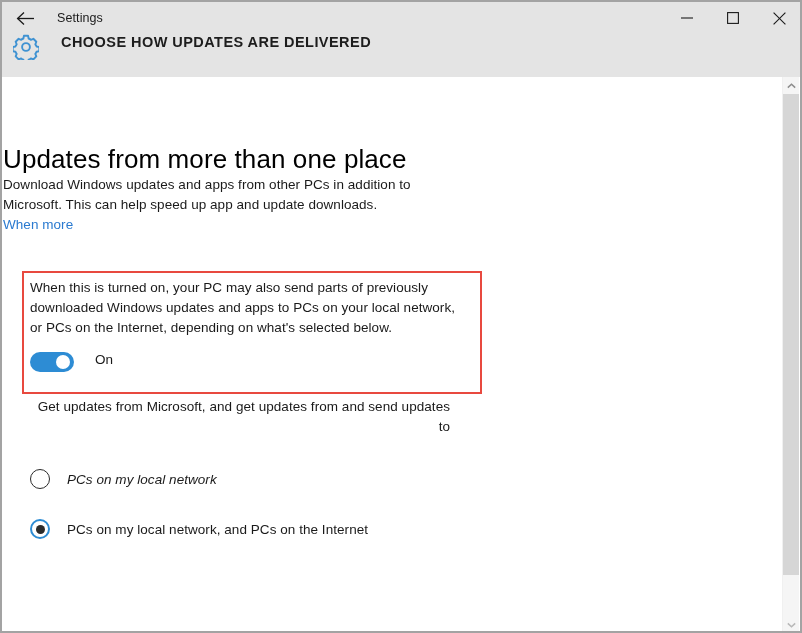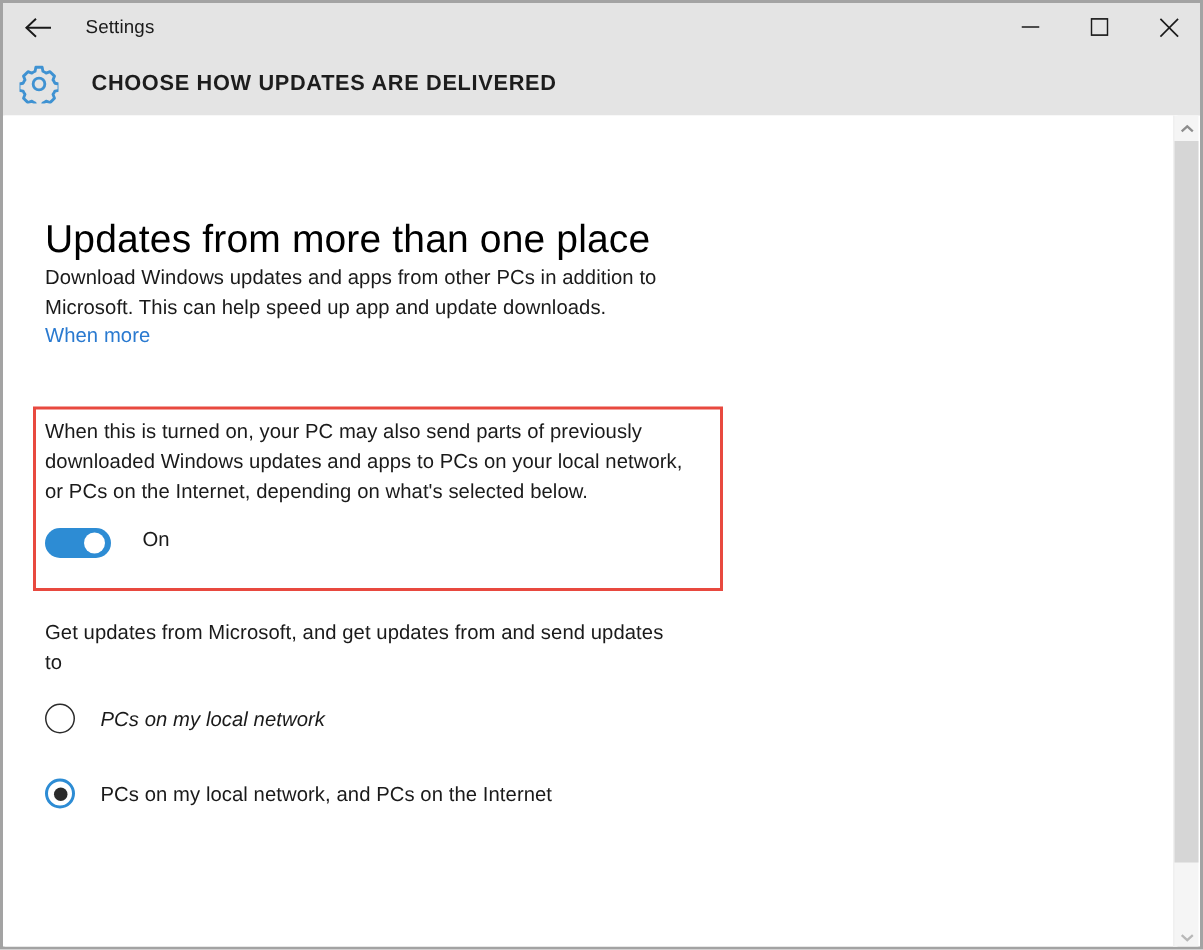--- a/index.html
+++ b/index.html
@@ -69,21 +69,21 @@
   .caption-btn svg { display: block; }
 
   
   #header-band {
     position: absolute;
     left: 0; top: 32px;
     width: 800px;
     height: 43px;
     background: #e4e4e4;
     display: flex;
-    align-items: center;
+    align-items: flex-start;
   }
   #gear-icon-wrap {
     width: 48px;
     display: flex;
     align-items: center;
     justify-content: center;
   }
   #gear-icon-wrap svg { display: block; }
   #header-title {
     font-size: 14.5px;
@@ -98,21 +98,20 @@
   #content {
     position: absolute;
     left: 1px;
     top: 75px;
     width: 782px;
     height: 556px;
     background: #ffffff;
     overflow: hidden;
   }
   #content-inner {
-    padding-left: 27px;
     padding-top: 0;
   }
 
   h1#page-heading {
     font-size: 26px;
     font-weight: normal;
     color: #000000;
     margin: 0;
     padding-top: 66px;
     line-height: 32px;
@@ -189,22 +188,23 @@
   #toggle-label {
     font-size: 13.5px;
     color: #1a1a1a;
     margin-left: 21px;
   }
 
   
   #radio-intro {
     position: absolute;
     left: 27px;
-    top: 335px;
+    top: 320px;
     width: 420px;
+    text-align: right;
   }
 
   .radio-row {
     position: absolute;
     left: 27px;
     display: flex;
     align-items: center;
     cursor: pointer;
   }
   #radio-row-0 { top: 392px; font-style: italic; }

